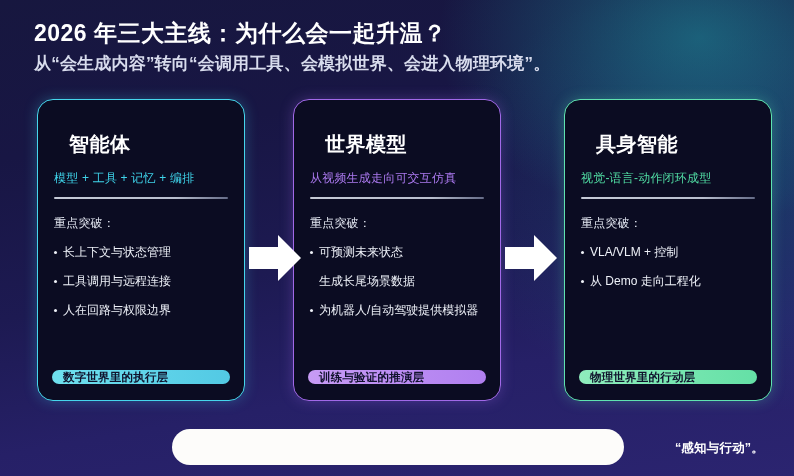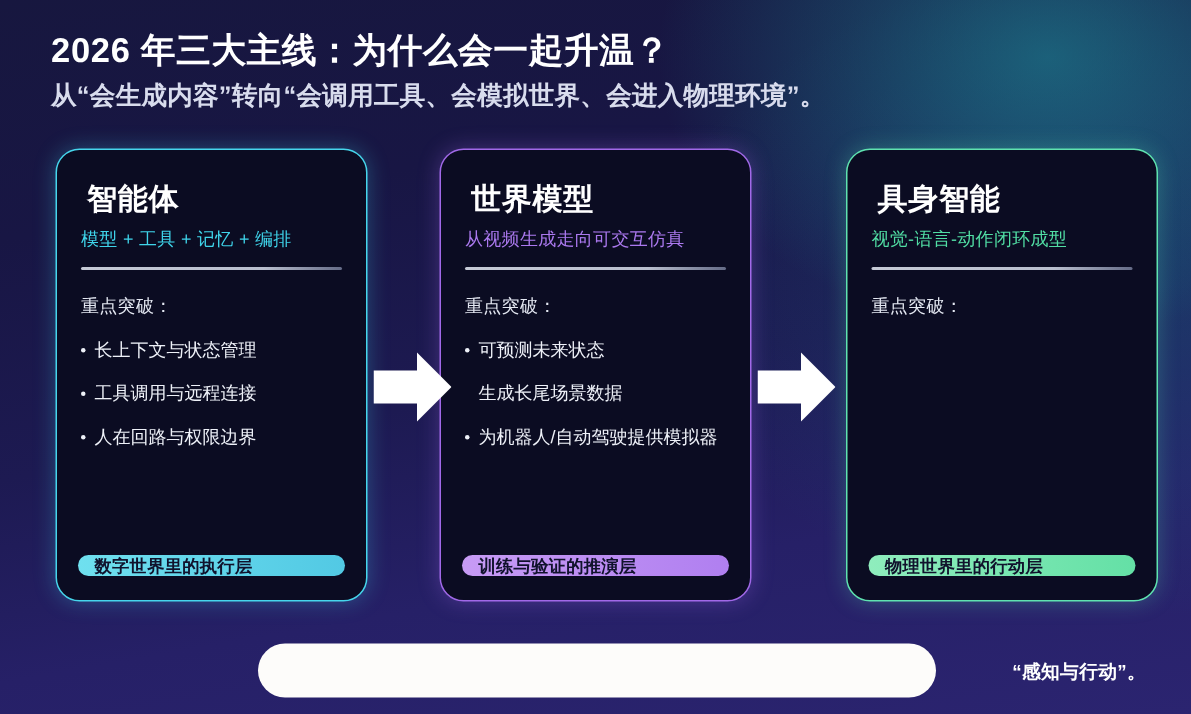--- a/index.html
+++ b/index.html
@@ -75,21 +75,21 @@
 
   .card-inner {
     padding: 18px 16px 0 16px;
   }
   .card-title {
     color: #ffffff;
     font-size: 20px;
     font-weight: bold;
     letter-spacing: 0.5px;
     line-height: 1.1;
-    margin: 4px;
+    margin: 15px;
   }
   .card-sub {
     font-size: 12px;
     font-weight: normal;
     margin-top: 7px;
     letter-spacing: 0.2px;
     white-space: nowrap;
   }
   .c1 .card-sub { color: #3fd4ea; }
   .c2 .card-sub { color: #ab79ef; }
@@ -230,20 +230,22 @@
       <div class="badge">训练与验证的推演层</div>
     </div>
 
     <div class="card c3">
       <div class="card-inner">
         <div class="card-title">具身智能</div>
         <div class="card-sub">视觉-语言-动作闭环成型</div>
         <div class="divider"></div>
         <div class="focus-label">重点突破：</div>
         <ul class="bullets">
+          <li class="dot">VLA/VLM + 控制</li>
+          <li class="dot">从 Demo 走向工程化</li>
         </ul>
       </div>
       <div class="badge">物理世界里的行动层</div>
     </div>
 
   </div>
 
   <div class="arrow a1">
     <svg width="52" height="48" viewBox="0 0 52 48" xmlns="http://www.w3.org/2000/svg">
       <polygon points="0,13 29,13 29,1 52,24 29,47 29,35 0,35" fill="#ffffff"></polygon>

